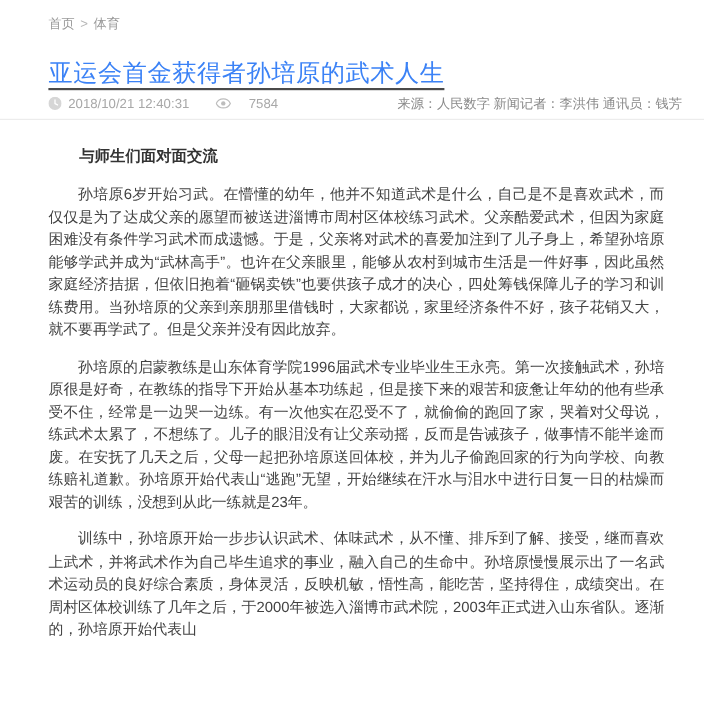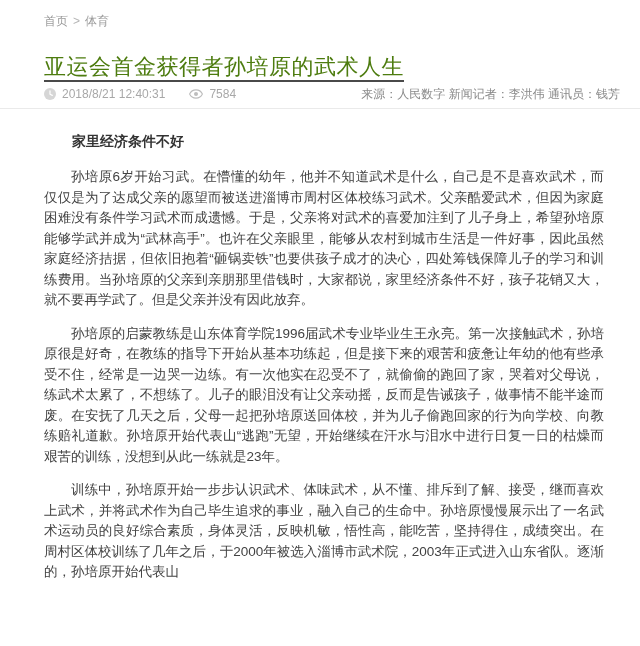--- a/index.html
+++ b/index.html
@@ -20,36 +20,36 @@
   .breadcrumb{
     padding:13px 44px 0 44px;
     font-size:12px;color:var(--text-secondary);
     line-height:17px;
   }
   .breadcrumb a{color:var(--text-secondary);text-decoration:none;cursor:pointer;}
   .breadcrumb .sep{margin:0 5px;color:#b5b5b5;}
 
   .title{
     margin:22px 44px 0 44px;
-    font-size:22px;font-weight:400;color:#4d7c0f;
+    font-size:22px;font-weight:400;color:#3b82f6;
     line-height:30px;
     text-decoration:underline;
     text-decoration-color:#4a4a4a;
     text-underline-offset:6px;
     letter-spacing:0.5px;
   }
 
   .meta{
     margin:5px 20px 0 44px;
     display:flex;justify-content:space-between;align-items:center;
     font-size:12px;color:#a8a8a8;
     height:14px;
   }
   .meta-left{display:flex;align-items:center;gap:6px;}
-  .meta-left .count-group{margin-left:18px;display:flex;align-items:center;gap:6px;}
+  .meta-left .count-group{margin-left:18px;display:flex;align-items:center;gap:16px;}
   .icon{display:inline-flex;align-items:center;}
   .meta-right{color:#8a8a8a;font-size:12px;white-space:nowrap;}
 
   .divider{
     border:0;border-top:1px solid var(--divider);
     margin:7px 0 0 0;
   }
 
   .body{
     padding:2px 36px 0 44px;
@@ -74,36 +74,36 @@
   <h1 class="title">亚运会首金获得者孙培原的武术人生</h1>
 
   <div class="meta">
     <span class="meta-left">
       <span class="icon">
         <svg width="12" height="12" viewBox="0 0 12 12">
           <circle cx="6" cy="6" r="6" fill="#d6d6d6"></circle>
           <path d="M6 2.8v3.4l2.3 1.2" stroke="#ffffff" stroke-width="1.2" fill="none" stroke-linecap="round"></path>
         </svg>
       </span>
-      <span>2018/8/21 12:40:31</span>
+      <span>2018/10/21 12:40:31</span>
       <span class="count-group">
         <span class="icon">
           <svg width="14" height="10" viewBox="0 0 14 10">
             <path d="M7 0.9 C3.6 0.9 1.3 3.5 0.6 5 C1.3 6.5 3.6 9.1 7 9.1 C10.4 9.1 12.7 6.5 13.4 5 C12.7 3.5 10.4 0.9 7 0.9 Z" fill="none" stroke="#bdbdbd" stroke-width="1.1"></path>
             <circle cx="7" cy="5" r="2" fill="#bdbdbd"></circle>
           </svg>
         </span>
         <span>7584</span>
       </span>
     </span>
     <span class="meta-right">来源：人民数字 新闻记者：李洪伟 通讯员：钱芳</span>
   </div>
 
   <hr class="divider">
 
   <div class="body">
-    <h3 class="section-heading">家里经济条件不好</h3>
+    <h3 class="section-heading">与师生们面对面交流</h3>
     <p>孙培原6岁开始习武。在懵懂的幼年，他并不知道武术是什么，自己是不是喜欢武术，而仅仅是为了达成父亲的愿望而被送进淄博市周村区体校练习武术。父亲酷爱武术，但因为家庭困难没有条件学习武术而成遗憾。于是，父亲将对武术的喜爱加注到了儿子身上，希望孙培原能够学武并成为“武林高手”。也许在父亲眼里，能够从农村到城市生活是一件好事，因此虽然家庭经济拮据，但依旧抱着“砸锅卖铁”也要供孩子成才的决心，四处筹钱保障儿子的学习和训练费用。当孙培原的父亲到亲朋那里借钱时，大家都说，家里经济条件不好，孩子花销又大，就不要再学武了。但是父亲并没有因此放弃。</p>
     <p>孙培原的启蒙教练是山东体育学院1996届武术专业毕业生王永亮。第一次接触武术，孙培原很是好奇，在教练的指导下开始从基本功练起，但是接下来的艰苦和疲惫让年幼的他有些承受不住，经常是一边哭一边练。有一次他实在忍受不了，就偷偷的跑回了家，哭着对父母说，练武术太累了，不想练了。儿子的眼泪没有让父亲动摇，反而是告诫孩子，做事情不能半途而废。在安抚了几天之后，父母一起把孙培原送回体校，并为儿子偷跑回家的行为向学校、向教练赔礼道歉。孙培原开始代表山“逃跑”无望，开始继续在汗水与泪水中进行日复一日的枯燥而艰苦的训练，没想到从此一练就是23年。</p>
     <p>训练中，孙培原开始一步步认识武术、体味武术，从不懂、排斥到了解、接受，继而喜欢上武术，并将武术作为自己毕生追求的事业，融入自己的生命中。孙培原慢慢展示出了一名武术运动员的良好综合素质，身体灵活，反映机敏，悟性高，能吃苦，坚持得住，成绩突出。在周村区体校训练了几年之后，于2000年被选入淄博市武术院，2003年正式进入山东省队。逐渐的，孙培原开始代表山</p>
   </div>
 
 </div>
 
 </body></html>

